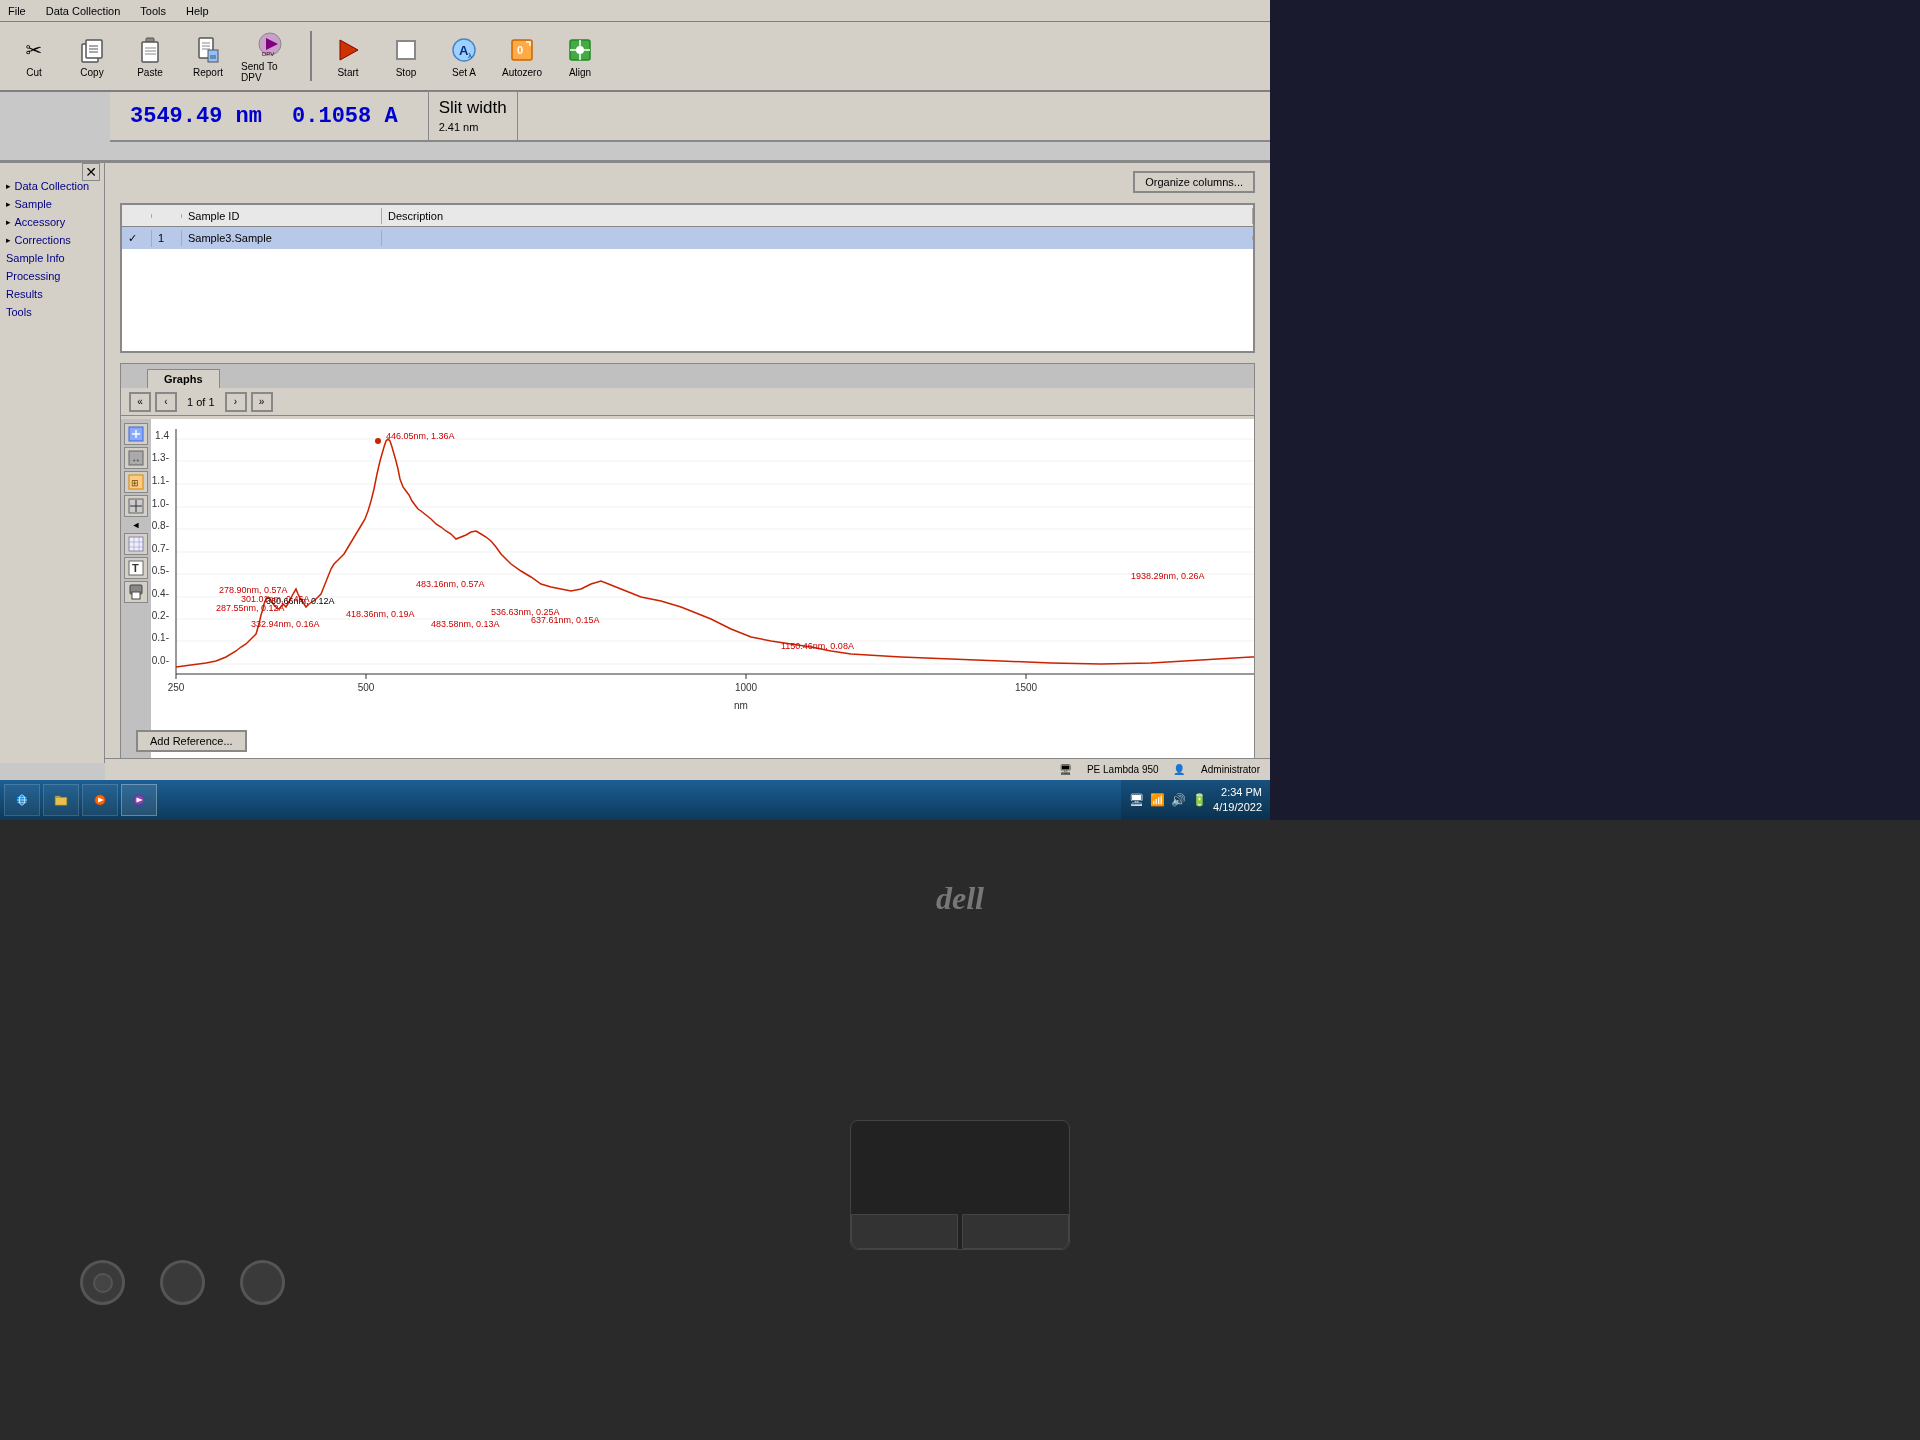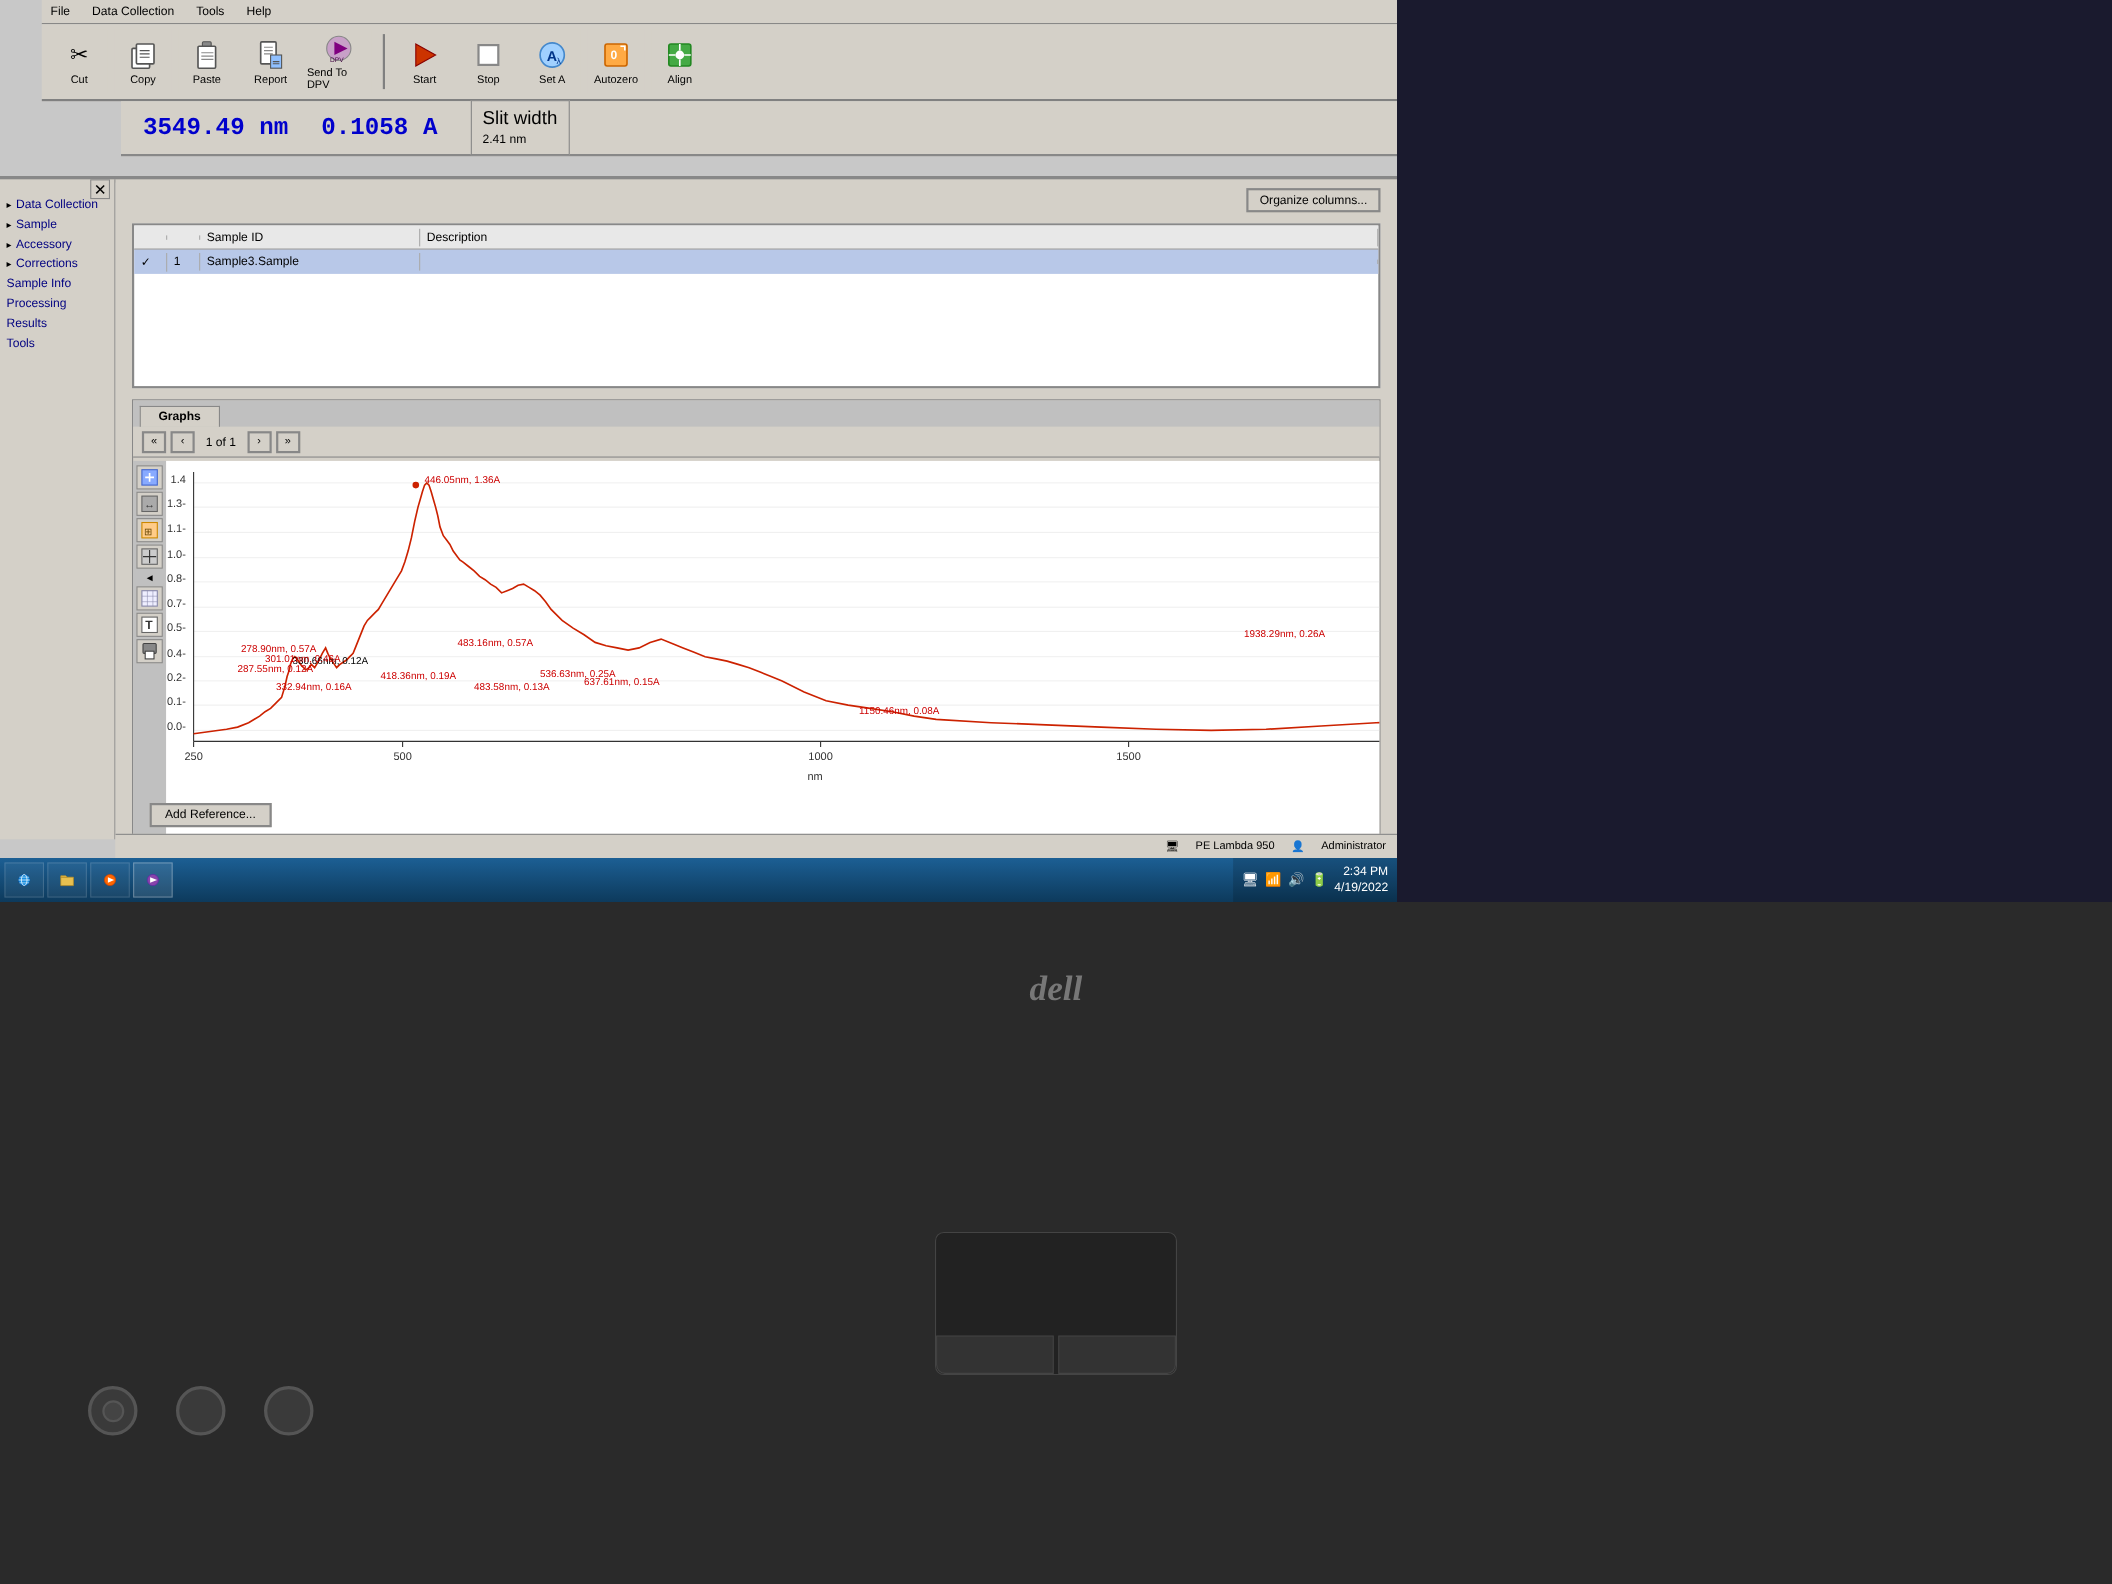--- a/index.html
+++ b/index.html
@@ -225,21 +225,21 @@
     }
 
     .graph-tab {
       background: #d4d0c8;
       border: 1px solid #888;
       border-bottom: none;
       padding: 3px 16px;
       font-size: 11px;
       cursor: pointer;
     }
-    .graph-tab.active { background: #d4d0c8; font-weight: bold; }
+    .graph-tab.active { background: #d4d0c8; font-weight: bold; margin-left: 20px; }
 
     
     #graph-nav {
       height: 28px;
       display: flex;
       align-items: center;
       padding: 0 8px;
       gap: 4px;
       background: #d4d0c8;
       border-bottom: 1px solid #888;
@@ -497,21 +497,21 @@
     .axis-line {
       stroke: #333;
       stroke-width: 1;
     }
   </style>
 </head>
 <body>
 
 <div id="laptop-base"></div>
 
-<div style="position:absolute;top:0;left:0;width:1270px;height:820px;background:#c8c8c8;padding-left:38px;">
+<div style="position:absolute;top:0;left:0;width:1270px;height:820px;background:#c8c8c8;">
 
   <div id="menu-bar">
     <span class="menu-item">File</span>
     <span class="menu-item">Data Collection</span>
     <span class="menu-item">Tools</span>
     <span class="menu-item">Help</span>
   </div>
 
   <div id="toolbar">
 

